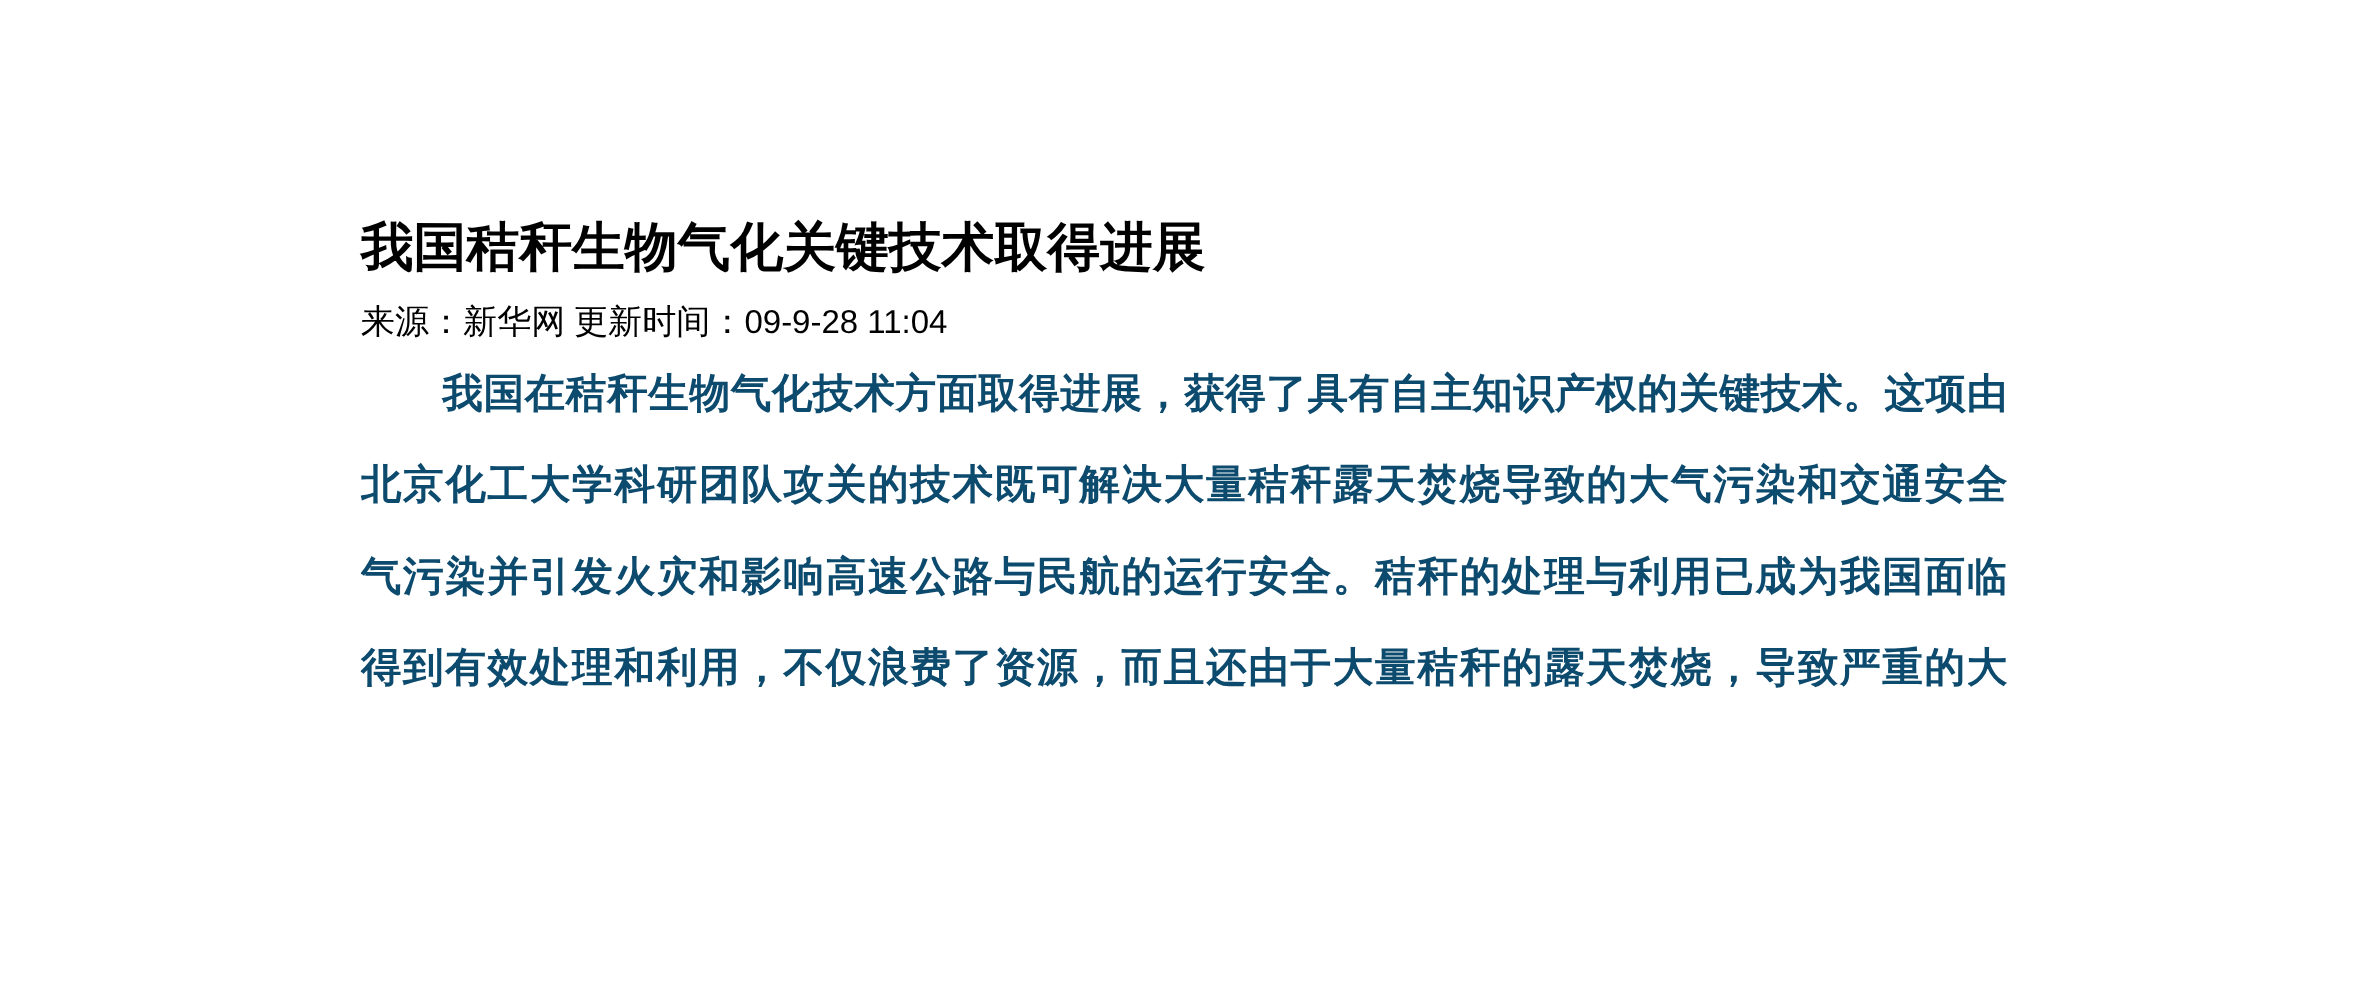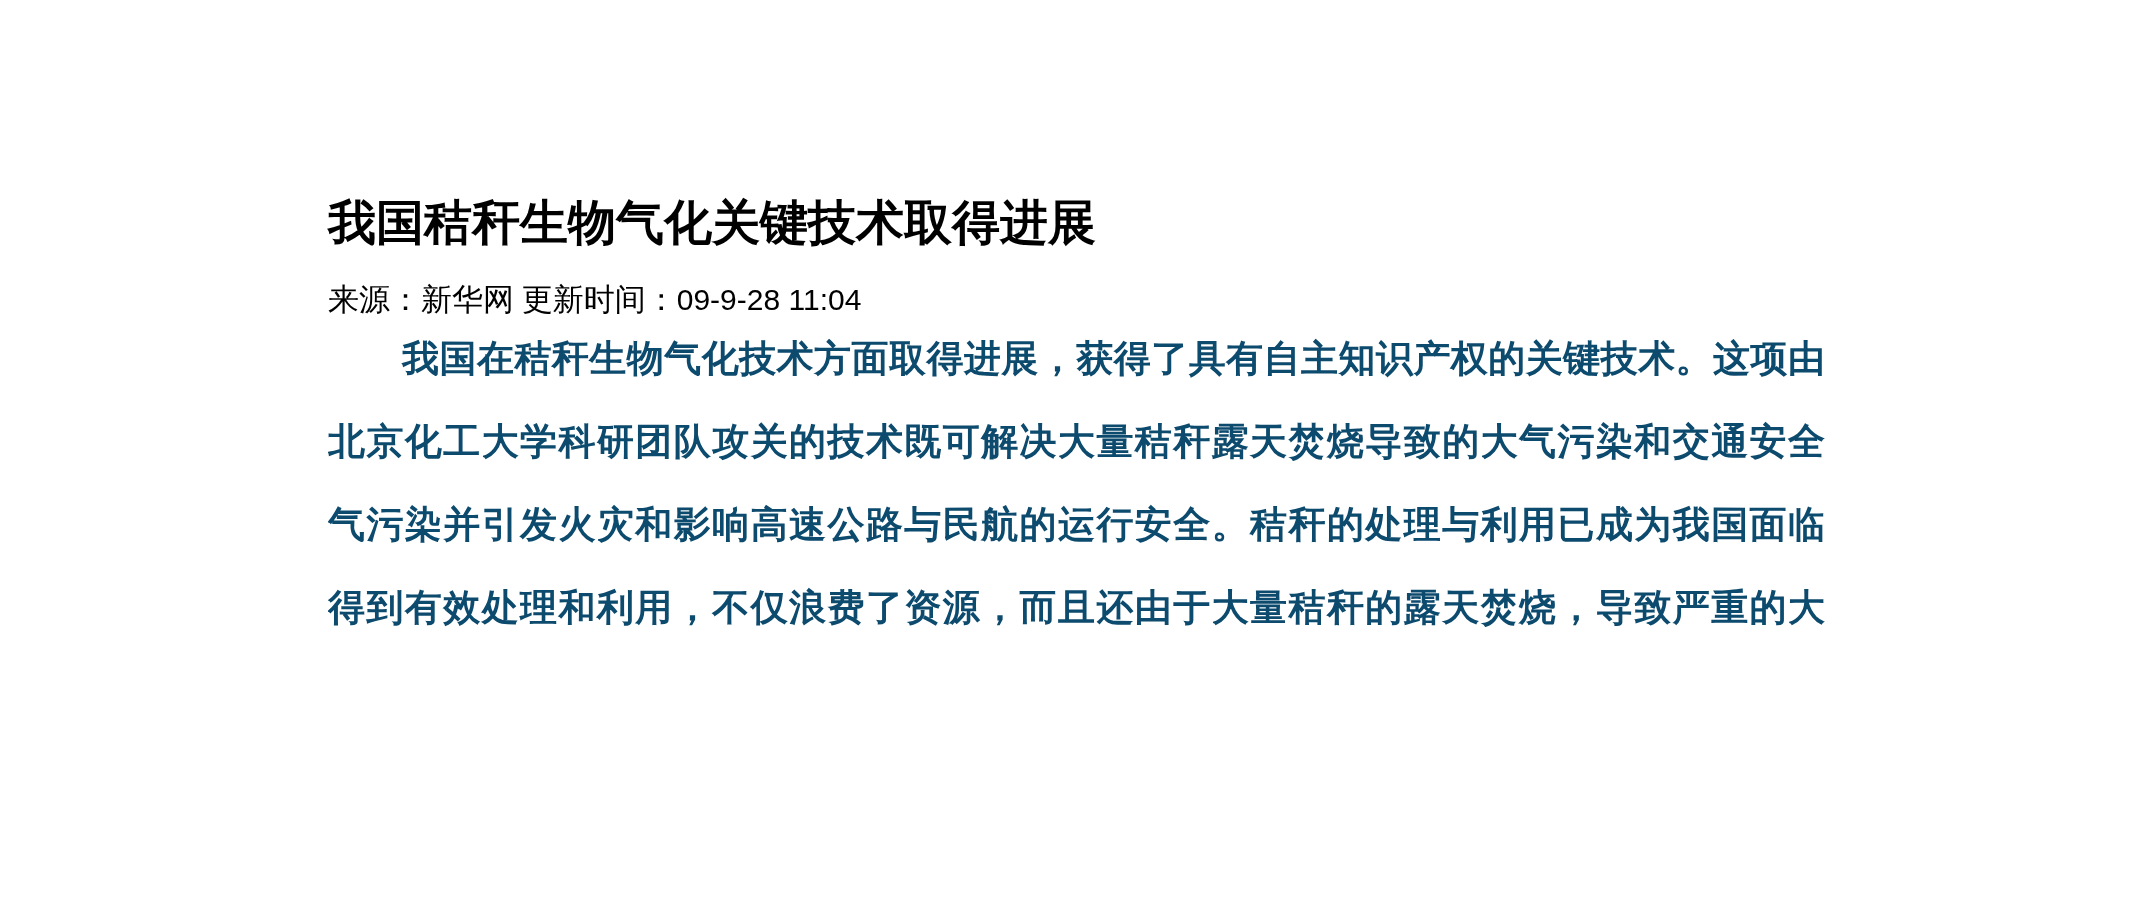--- a/index.html
+++ b/index.html
@@ -25,31 +25,31 @@
   }
   .article-title {
     position: absolute;
     left: 328px;
     top: 198px;
     width: 1497px;
     margin: 0;
     font-size: 48px;
     line-height: 56px;
     font-weight: bold;
-    font-family: Liberation Mono, monospace;
+    font-family: Liberation Sans, sans-serif;
     color: #000000;
     white-space: nowrap;
   }
   .article-meta {
     position: absolute;
     left: 328px;
     top: 274px;
     width: 1497px;
     font-size: 31px;
-    line-height: 52px;
+    line-height: 38px;
     color: #000000;
     white-space: nowrap;
   }
   .article-meta .meta-datetime {
     font-family: "Liberation Sans", sans-serif;
     font-size: 30px;
   }
   .article-body {
     position: absolute;
     left: 328px;

